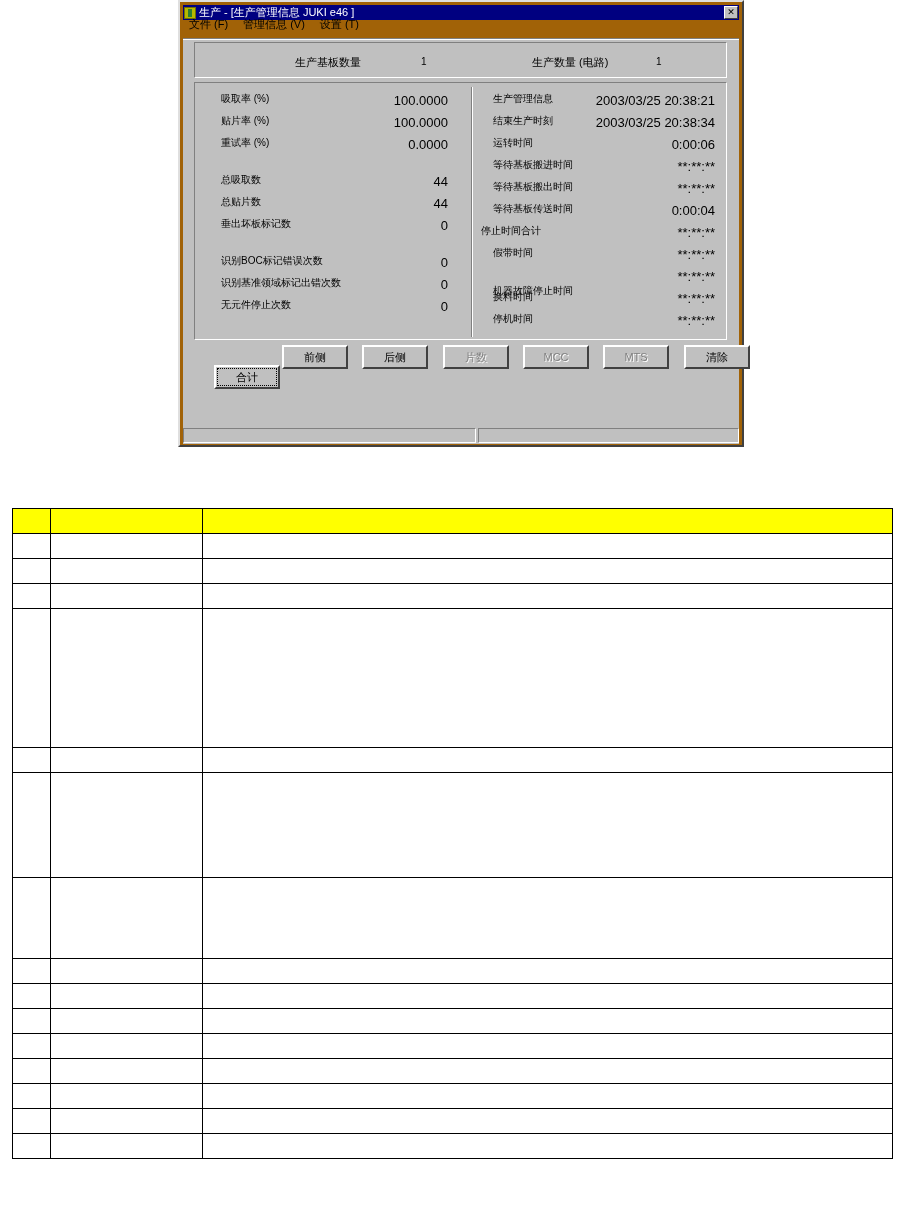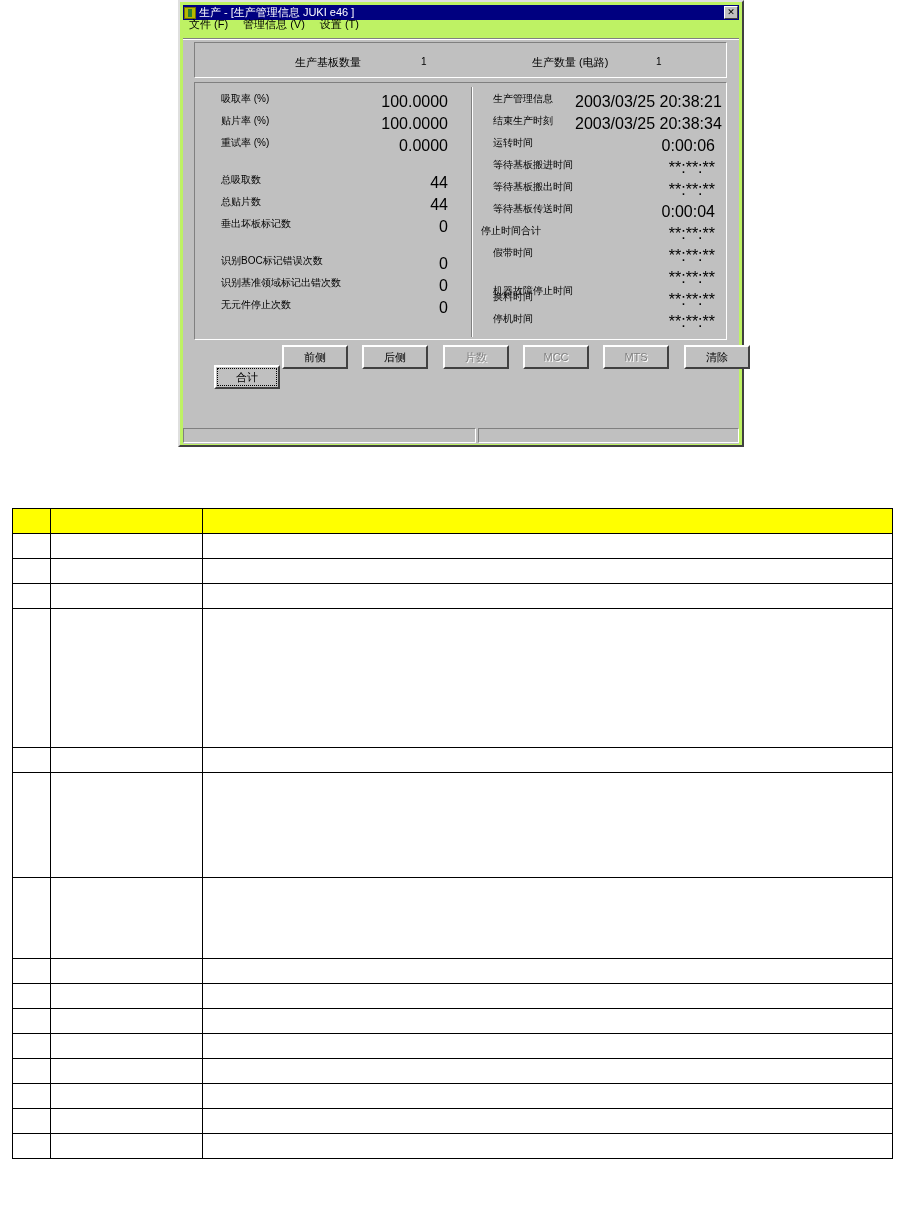--- a/index.html
+++ b/index.html
@@ -1,21 +1,21 @@
 <!DOCTYPE html>
 <html><head>
 <meta charset="utf-8">
 <style>
   html,body{margin:0;padding:0;background:#ffffff;}
   body{width:905px;height:1212px;font-family:"Liberation Sans",sans-serif;position:relative;}
 
   
   .window{
     position:absolute;left:178px;top:0px;width:566px;height:447px;
-    background:#bef264;
+    background:#a16207;
     border-left:2px solid #dfdfdf;border-top:2px solid #dfdfdf;
     border-right:2px solid #404040;border-bottom:2px solid #404040;
     box-sizing:border-box;
   }
   .titlebar{
     position:absolute;left:3px;top:3px;width:556px;height:15px;
     background:#000080;display:flex;align-items:center;padding:0 1px;
     box-sizing:border-box;
   }
   .title-icon{
@@ -78,21 +78,21 @@
     border-right:1px solid #ffffff;border-bottom:1px solid #ffffff;
     box-sizing:border-box;
   }
   .vdivide{
     position:absolute;left:276px;top:4px;width:2px;height:250px;
     border-left:1px solid #808080;border-right:1px solid #ffffff;
     box-sizing:border-box;
   }
 
   .row{position:absolute;font-size:10px;color:#000;white-space:nowrap;}
-  .rowval{position:absolute;font-size:16px;color:#000;white-space:nowrap;text-align:right;}
+  .rowval{position:absolute;font-size:13px;color:#000;white-space:nowrap;text-align:right;}
 
   
   .btnrow{position:absolute;left:11px;top:305px;width:533px;height:26px;}
   .btn{
     position:absolute;top:0;width:66px;height:24px;
     background:#c0c0c0;
     border-left:2px solid #ffffff;border-top:2px solid #ffffff;
     border-right:2px solid #404040;border-bottom:2px solid #404040;
     font-size:11px;color:#000;display:flex;align-items:center;justify-content:center;
     box-sizing:border-box;font-family:"Liberation Sans",sans-serif;

